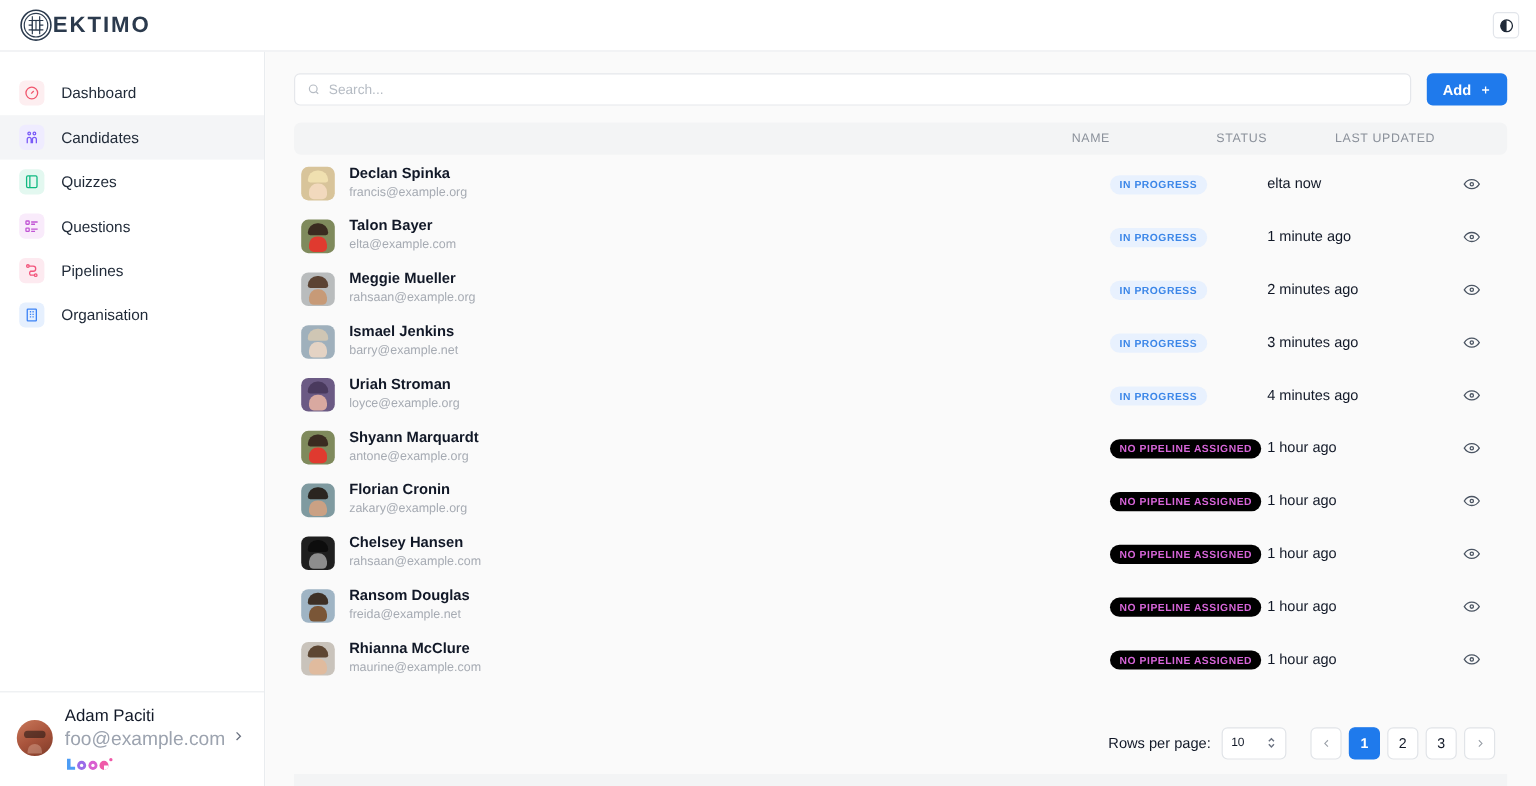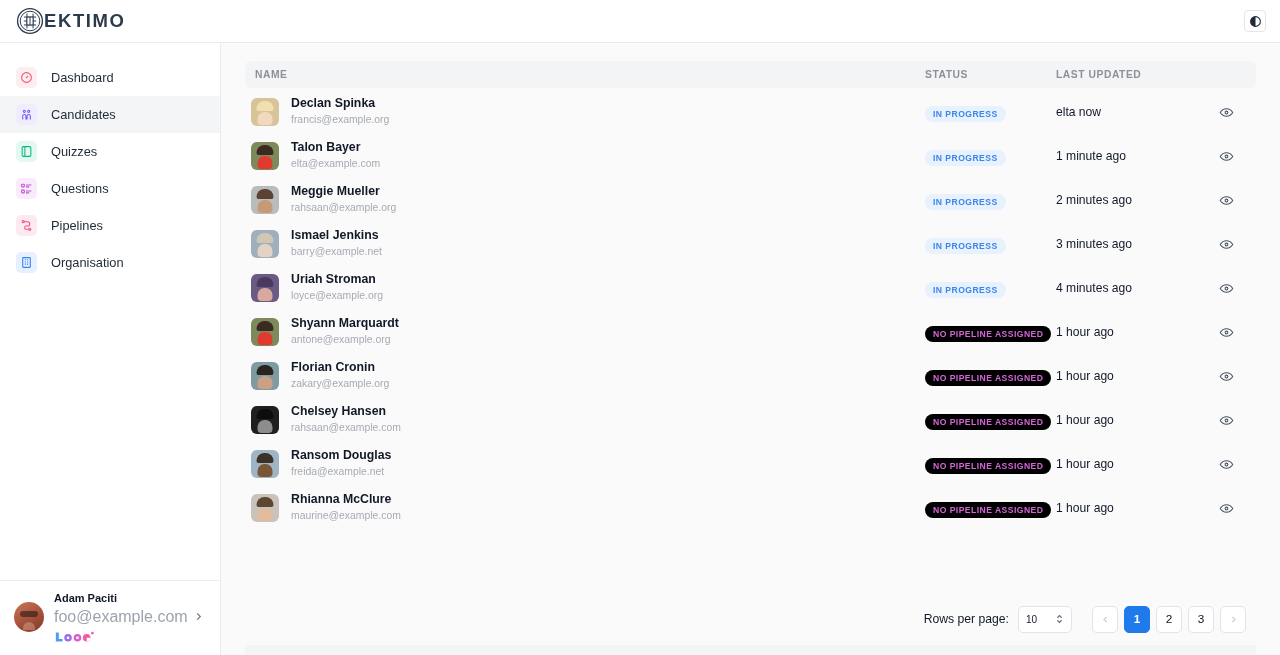--- a/index.html
+++ b/index.html
@@ -72,21 +72,21 @@
     content: ""; position: absolute; left: 6px; top: 9px;
     width: 18px; height: 6px; border-radius: 3px;
     background: rgba(30,20,18,.55);
   }
   .user-avatar::after {
     content: ""; position: absolute; left: 9px; bottom: 2px;
     width: 12px; height: 8px; border-radius: 6px 6px 0 0;
     background: rgba(240,200,180,.35);
   }
   .user-meta { flex: 1; min-width: 0; }
-  .user-name { font-size: 11px; font-weight: 700; color: #111827; line-height: 1.35; }
+  .user-name { font-size: 14px; font-weight: 400; color: #111827; line-height: 1.35; }
   .user-email { font-size: 16px; color: #9ca3af; line-height: 1.4; }
   .user-logo { margin-top: 3px; height: 12px; display: block; }
   .user-chevron { color: #6b7280; flex-shrink: 0; padding-right: 2px; }
 
   
   .main {
     flex: 1; min-width: 0; background: #fafafa;
     display: flex; flex-direction: column;
     padding: 18px 24px 0 24px;
   }
@@ -109,22 +109,22 @@
     font-family: "Liberation Sans", sans-serif;
   }
 
   
   .table-head {
     background: #f3f4f5; border-radius: 6px;
     height: 27px; display: flex; align-items: center;
     padding: 0 10px 0 6px; margin-bottom: 2px;
   }
   .th {
-    font-size: 10.3px; font-weight: 700; letter-spacing: .55px;
-    color: #8b919b; text-transform: uppercase;
+    font-size: 10.3px; font-weight: 400; letter-spacing: .55px;
+    color: #8b919b; text-transform: uppercase; text-align: right;
   }
   .col-name { flex: 1; padding-left: 4px; }
   .col-status { width: 131px; }
   .col-updated { width: 140px; }
   .col-action { width: 50px; }
 
   .rows { flex: 1; }
   .row {
     display: flex; align-items: center; height: 44px;
     padding: 0 10px 0 6px;
@@ -296,20 +296,35 @@
         <span class="user-chevron">
           <svg width="11" height="11" viewBox="0 0 24 24" fill="none" stroke="currentColor" stroke-width="2.4">
             <path d="M9 5l7 7-7 7"></path>
           </svg>
         </span>
       </div>
     </div>
 
     <div class="main">
 
+      <div class="toolbar">
+        <div class="search-wrap">
+          <svg width="11" height="11" viewBox="0 0 24 24" fill="none" stroke="#b6bcc4" stroke-width="2.2">
+            <circle cx="11" cy="11" r="7"></circle>
+              <path d="M20 20l-3.6-3.6"></path>
+          </svg>
+          <input class="search-input" type="text" placeholder="Search..." style="">
+        </div>
+        <button class="add-btn">
+          <span>Add</span>
+          <svg width="10" height="10" viewBox="0 0 24 24" fill="none" stroke="#fff" stroke-width="2.6">
+            <path d="M12 5v14M5 12h14"></path>
+          </svg>
+        </button>
+      </div>
 
       <div class="table-head">
         <div class="th col-name">NAME</div>
         <div class="th col-status">STATUS</div>
         <div class="th col-updated">LAST UPDATED</div>
         <div class="th col-action"></div>
       </div>
 
       <div class="rows" id="rows">
           <div class="row">

